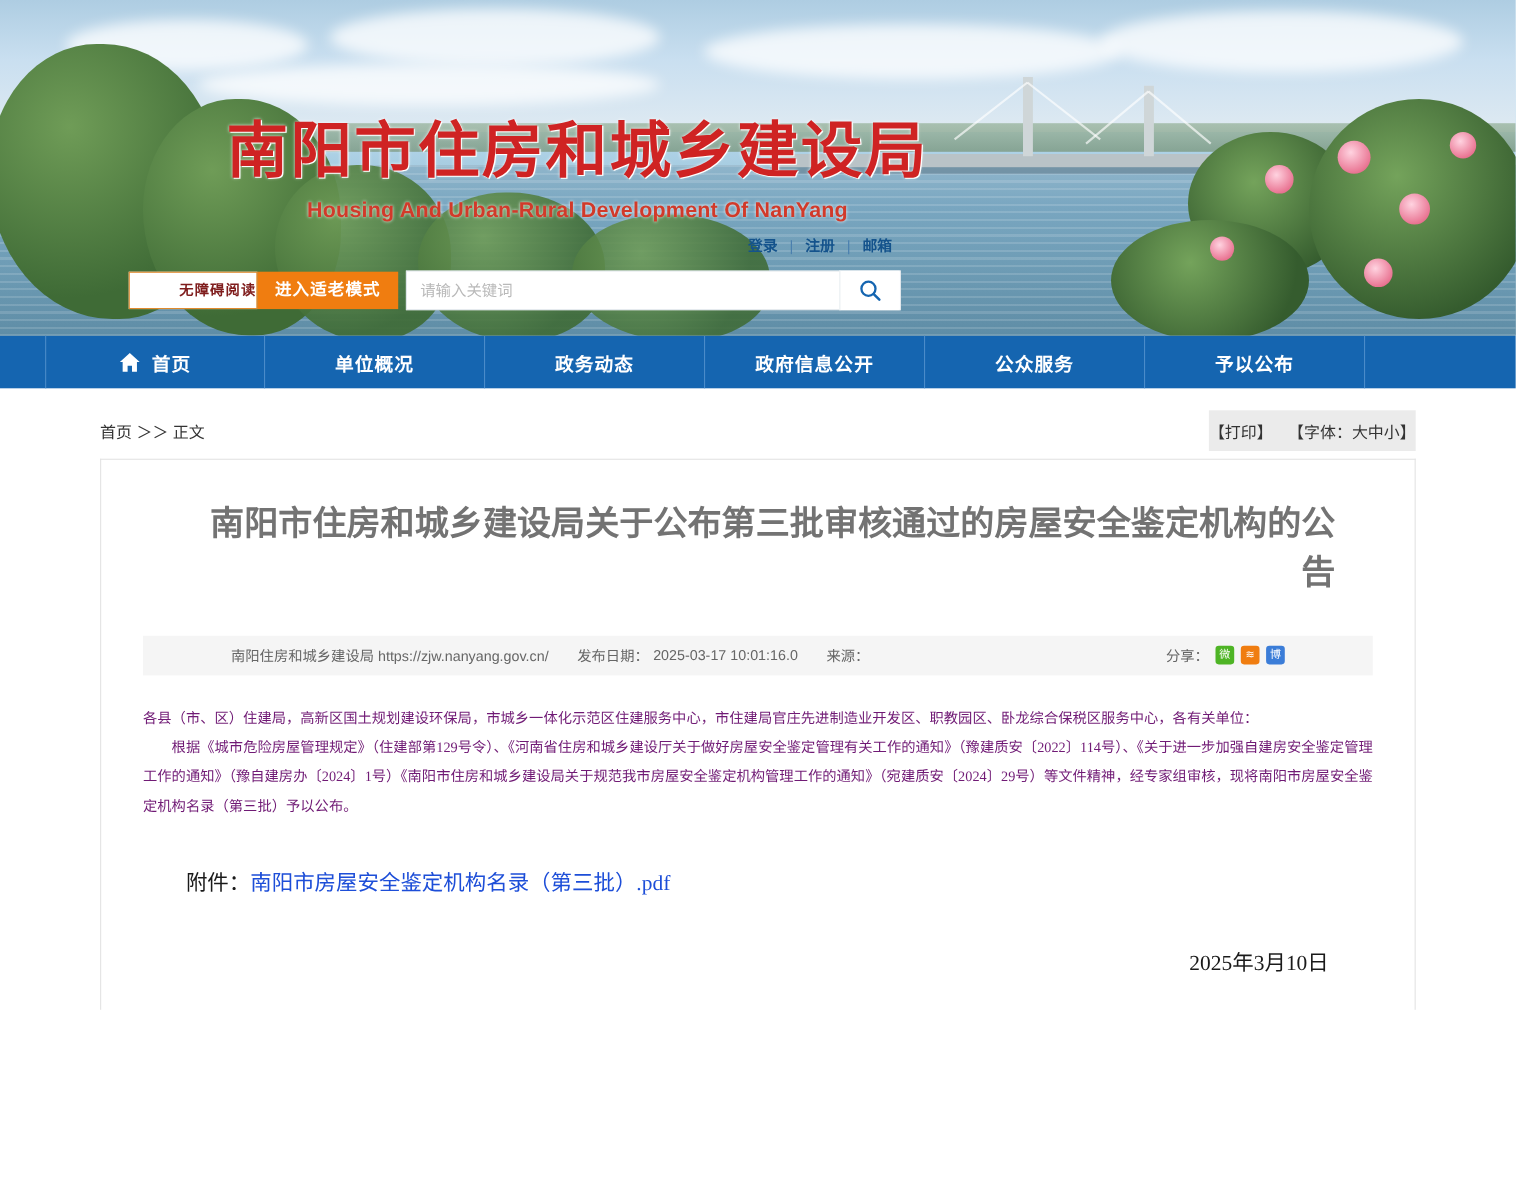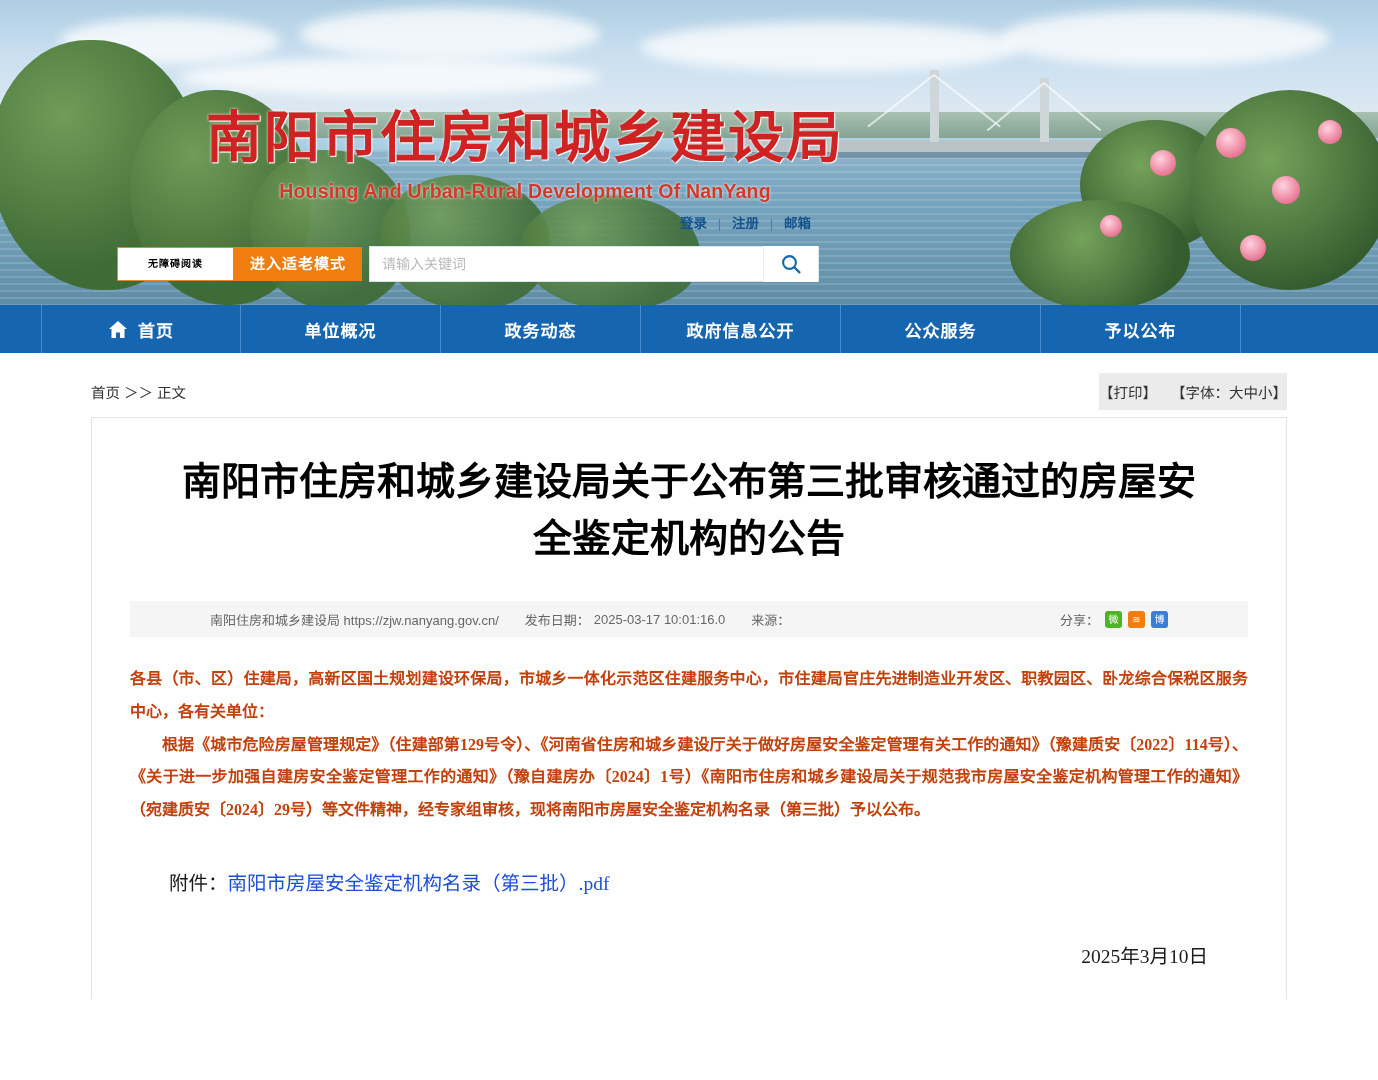--- a/index.html
+++ b/index.html
@@ -97,23 +97,23 @@
     font-size:13.5px; color:#14538c; font-weight:bold;
   }
   .top-links a { color:#14538c; text-decoration:none; }
   .top-links .sep { color:#4a7fae; margin:0 7px; font-weight:normal; }
 
   .search-row {
     position:absolute; left:117px; top:246px; z-index:7;
     display:flex; align-items:center;
   }
   .btn-accessible {
-    width:117px; height:34px; line-height:32px; text-align:center;
-    border:1px solid #e08a2e; color:#000000; background:#fff;
-    font-size:10px; font-weight:bold; letter-spacing:1px;
+    width:117px; height:34px; line-height:32px; text-align:right;
+    border:1px solid #e08a2e; color:#7f1d1d; background:#fff;
+    font-size:13px; font-weight:bold; letter-spacing:1px;
   }
   .btn-elder {
     width:128px; height:34px; line-height:34px; text-align:center;
     background:#f07d10; color:#fff; font-size:15px; font-weight:bold; letter-spacing:1px;
   }
   .search-box {
     margin-left:7px; width:450px; height:36px; background:#fff;
     display:flex; align-items:center; border:1px solid #dfe6ea;
   }
   .search-box input {
@@ -162,22 +162,22 @@
   .tools-box .tool { cursor:pointer; }
   .tools-box .gap { width:14px; display:inline-block; }
 
   
   .card {
     width:1196px; margin:6px auto 0; background:#fff;
     border:1px solid #e3e3e3; border-bottom:none;
     padding: 36px 38px 30px;
   }
   .article-title {
-    font-size:39px; line-height:1.45; font-weight:bold;
-    color:#000000; text-align:center; margin:0 auto;
+    font-size:31px; line-height:1.45; font-weight:bold;
+    color:#737373; text-align:right; margin:0 auto;
     max-width:1050px;
     font-family:"Liberation Sans","DejaVu Sans", sans-serif;
   }
   .meta-bar {
     margin-top:34px; background:#f5f5f5; height:36px;
     display:flex; align-items:center;
     font-size:13px; color:#666;
     padding:0 80px;
   }
   .meta-bar .m { white-space:nowrap; }
@@ -185,25 +185,24 @@
   .meta-share {
     margin-left:auto; display:flex; align-items:center; gap:6px;
   }
   .share-ico {
     width:17px; height:17px; border-radius:3px; display:inline-block;
     font-size:10px; color:#fff; text-align:center; line-height:17px;
   }
   .body-text {
     margin-top:26px;
     font-family:"Liberation Serif","DejaVu Serif", serif;
-    font-size:16px;
+    font-size:13px;
     line-height:2.05;
-    color:#c2410c;
+    color:#701a75;
     text-align:justify;
-    font-weight:bold;
   }
   .body-text p { margin:0; }
   .indent { text-indent:2em; }
   .attach {
     margin-top:40px; text-indent:2em;
     font-family:"Liberation Serif","DejaVu Serif", serif;
     font-size:19.5px; color:#1a1a1a;
   }
   .attach a {
     color:#1d4ed8; text-decoration:none;

